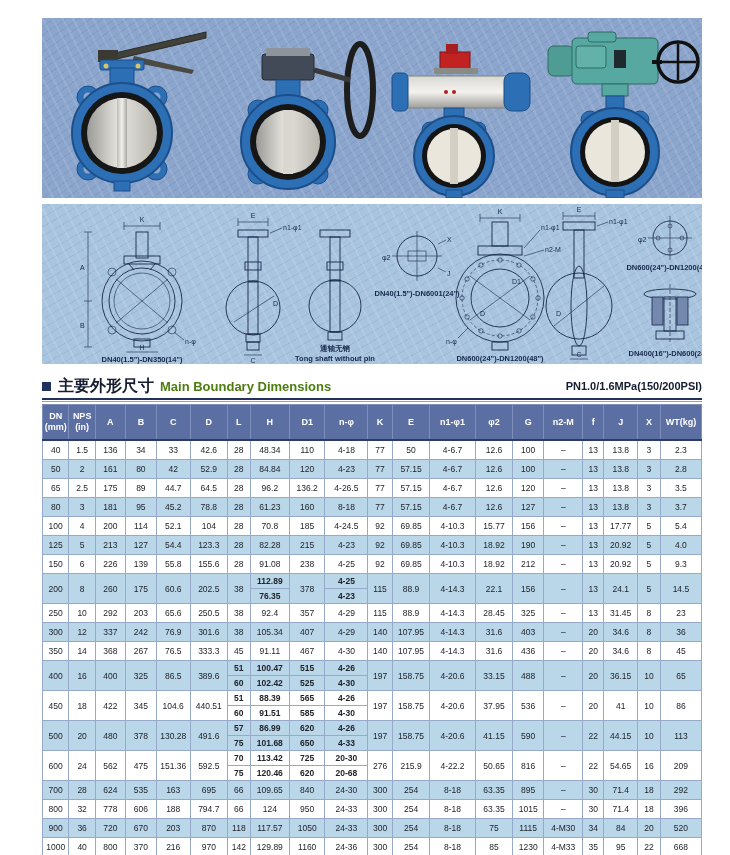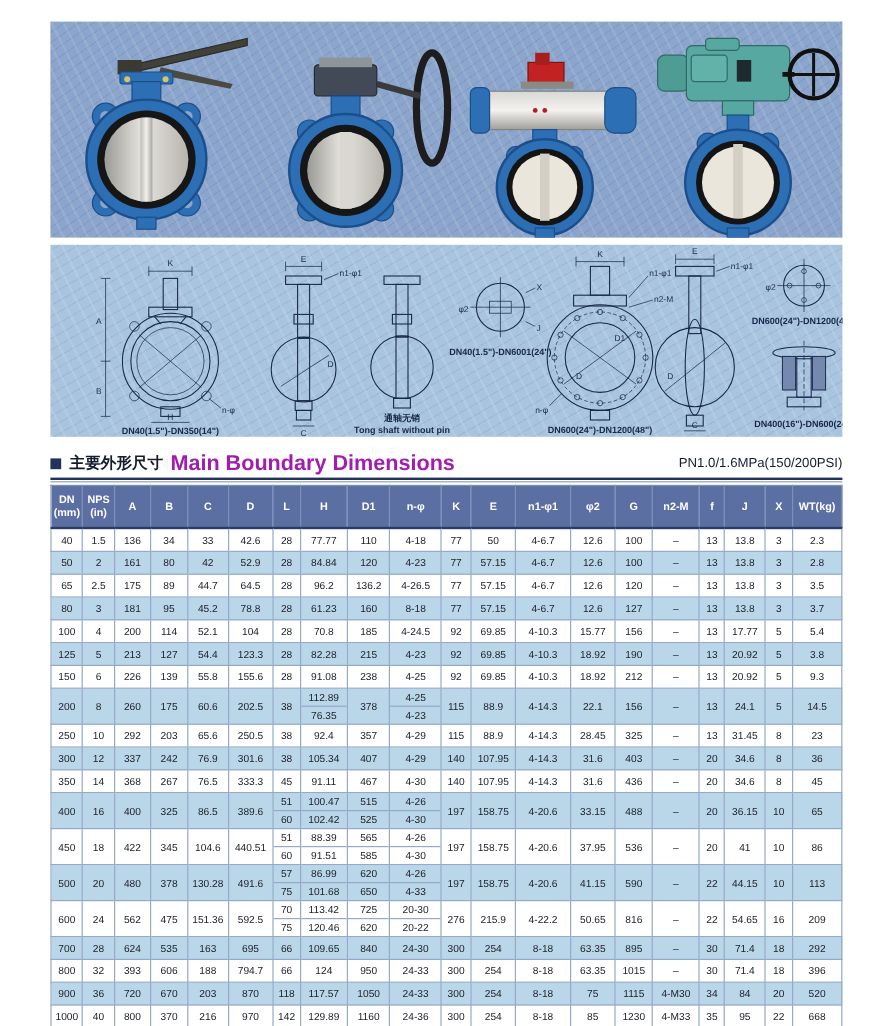--- a/index.html
+++ b/index.html
@@ -28,37 +28,37 @@
   .diagram-panel svg{display:block;}
   .diagram-panel text{fill:#17284a;font-family:"Liberation Sans",sans-serif;}
   .ln{stroke:#17284a;stroke-width:0.9;fill:none;}
   .lnT{stroke:#17284a;stroke-width:0.6;fill:none;}
   .cap{font-size:7.5px;font-weight:bold;}
   .lbl{font-size:7px;}
 
   
   .title-row{margin-top:13px;display:flex;align-items:center;height:18px;}
   .bullet{width:9px;height:9px;background:#21325c;margin-right:7px;}
-  .title-cn{font-size:13px;font-weight:bold;color:#141c30;margin-right:6px;}
-  .title-en{font-size:18px;font-weight:bold;color:#a21caf;}
-  .pressure{margin-left:auto;font-size:11px;font-weight:normal;color:#141c30;}
+  .title-cn{font-size:16px;font-weight:bold;color:#141c30;margin-right:6px;}
+  .title-en{font-size:13px;font-weight:bold;color:#4d7c0f;}
+  .pressure{margin-left:auto;font-size:11px;font-weight:bold;color:#141c30;}
   .title-rule{margin-top:3px;border-top:2px solid #22325a;border-bottom:1px solid #8fa0c2;height:1px;}
 
   
   table.dim{border-collapse:collapse;table-layout:fixed;width:660px;margin-top:2px;}
   table.dim th{
     background:#5c6fa3;color:#fff;font-size:9px;font-weight:bold;text-align:center;
     border:1px solid #7d8fba;border-bottom:2px solid #2a3c66;height:34px;padding:0;line-height:11px;
   }
   table.dim td{
     font-size:8.5px;color:#20242b;text-align:center;vertical-align:middle;
     border:1px solid #96a9c9;height:18px;padding:0;background:#fff;
   }
   table.dim tr.alt td{background:#bad6e9;}
-  table.dim td .sub{height:14px;line-height:14px;}
+  table.dim td .sub{height:14px;line-height:14px;font-weight:bold;}
   table.dim td .sub.divided{border-bottom:1px solid #96a9c9;}
 </style>
 </head>
 <body>
 
 <div class="page">
   <div class="content">
 
     <div class="photo-panel">
 
@@ -455,21 +455,21 @@
         </thead>
       <tbody>
           <tr>
             <td>40</td>
             <td>1.5</td>
             <td>136</td>
             <td>34</td>
             <td>33</td>
             <td>42.6</td>
             <td>28</td>
-            <td>77.77</td>
+            <td>48.34</td>
             <td>110</td>
             <td>4-18</td>
             <td>77</td>
             <td>50</td>
             <td>4-6.7</td>
             <td>12.6</td>
             <td>100</td>
             <td>–</td>
             <td>13</td>
             <td>13.8</td>
@@ -577,21 +577,21 @@
             <td>4-23</td>
             <td>92</td>
             <td>69.85</td>
             <td>4-10.3</td>
             <td>18.92</td>
             <td>190</td>
             <td>–</td>
             <td>13</td>
             <td>20.92</td>
             <td>5</td>
-            <td>3.8</td>
+            <td>4.0</td>
           </tr>
           <tr>
             <td>150</td>
             <td>6</td>
             <td>226</td>
             <td>139</td>
             <td>55.8</td>
             <td>155.6</td>
             <td>28</td>
             <td>91.08</td>
@@ -818,21 +818,21 @@
             <td>
               <div class="sub divided">113.42</div>
               <div class="sub">120.46</div>
             </td>
             <td>
               <div class="sub divided">725</div>
               <div class="sub">620</div>
             </td>
             <td>
               <div class="sub divided">20-30</div>
-              <div class="sub">20-22</div>
+              <div class="sub">20-68</div>
             </td>
             <td>276</td>
             <td>215.9</td>
             <td>4-22.2</td>
             <td>50.65</td>
             <td>816</td>
             <td>–</td>
             <td>22</td>
             <td>54.65</td>
             <td>16</td>
@@ -856,21 +856,21 @@
             <td>895</td>
             <td>–</td>
             <td>30</td>
             <td>71.4</td>
             <td>18</td>
             <td>292</td>
           </tr>
           <tr>
             <td>800</td>
             <td>32</td>
-            <td>393</td>
+            <td>778</td>
             <td>606</td>
             <td>188</td>
             <td>794.7</td>
             <td>66</td>
             <td>124</td>
             <td>950</td>
             <td>24-33</td>
             <td>300</td>
             <td>254</td>
             <td>8-18</td>

